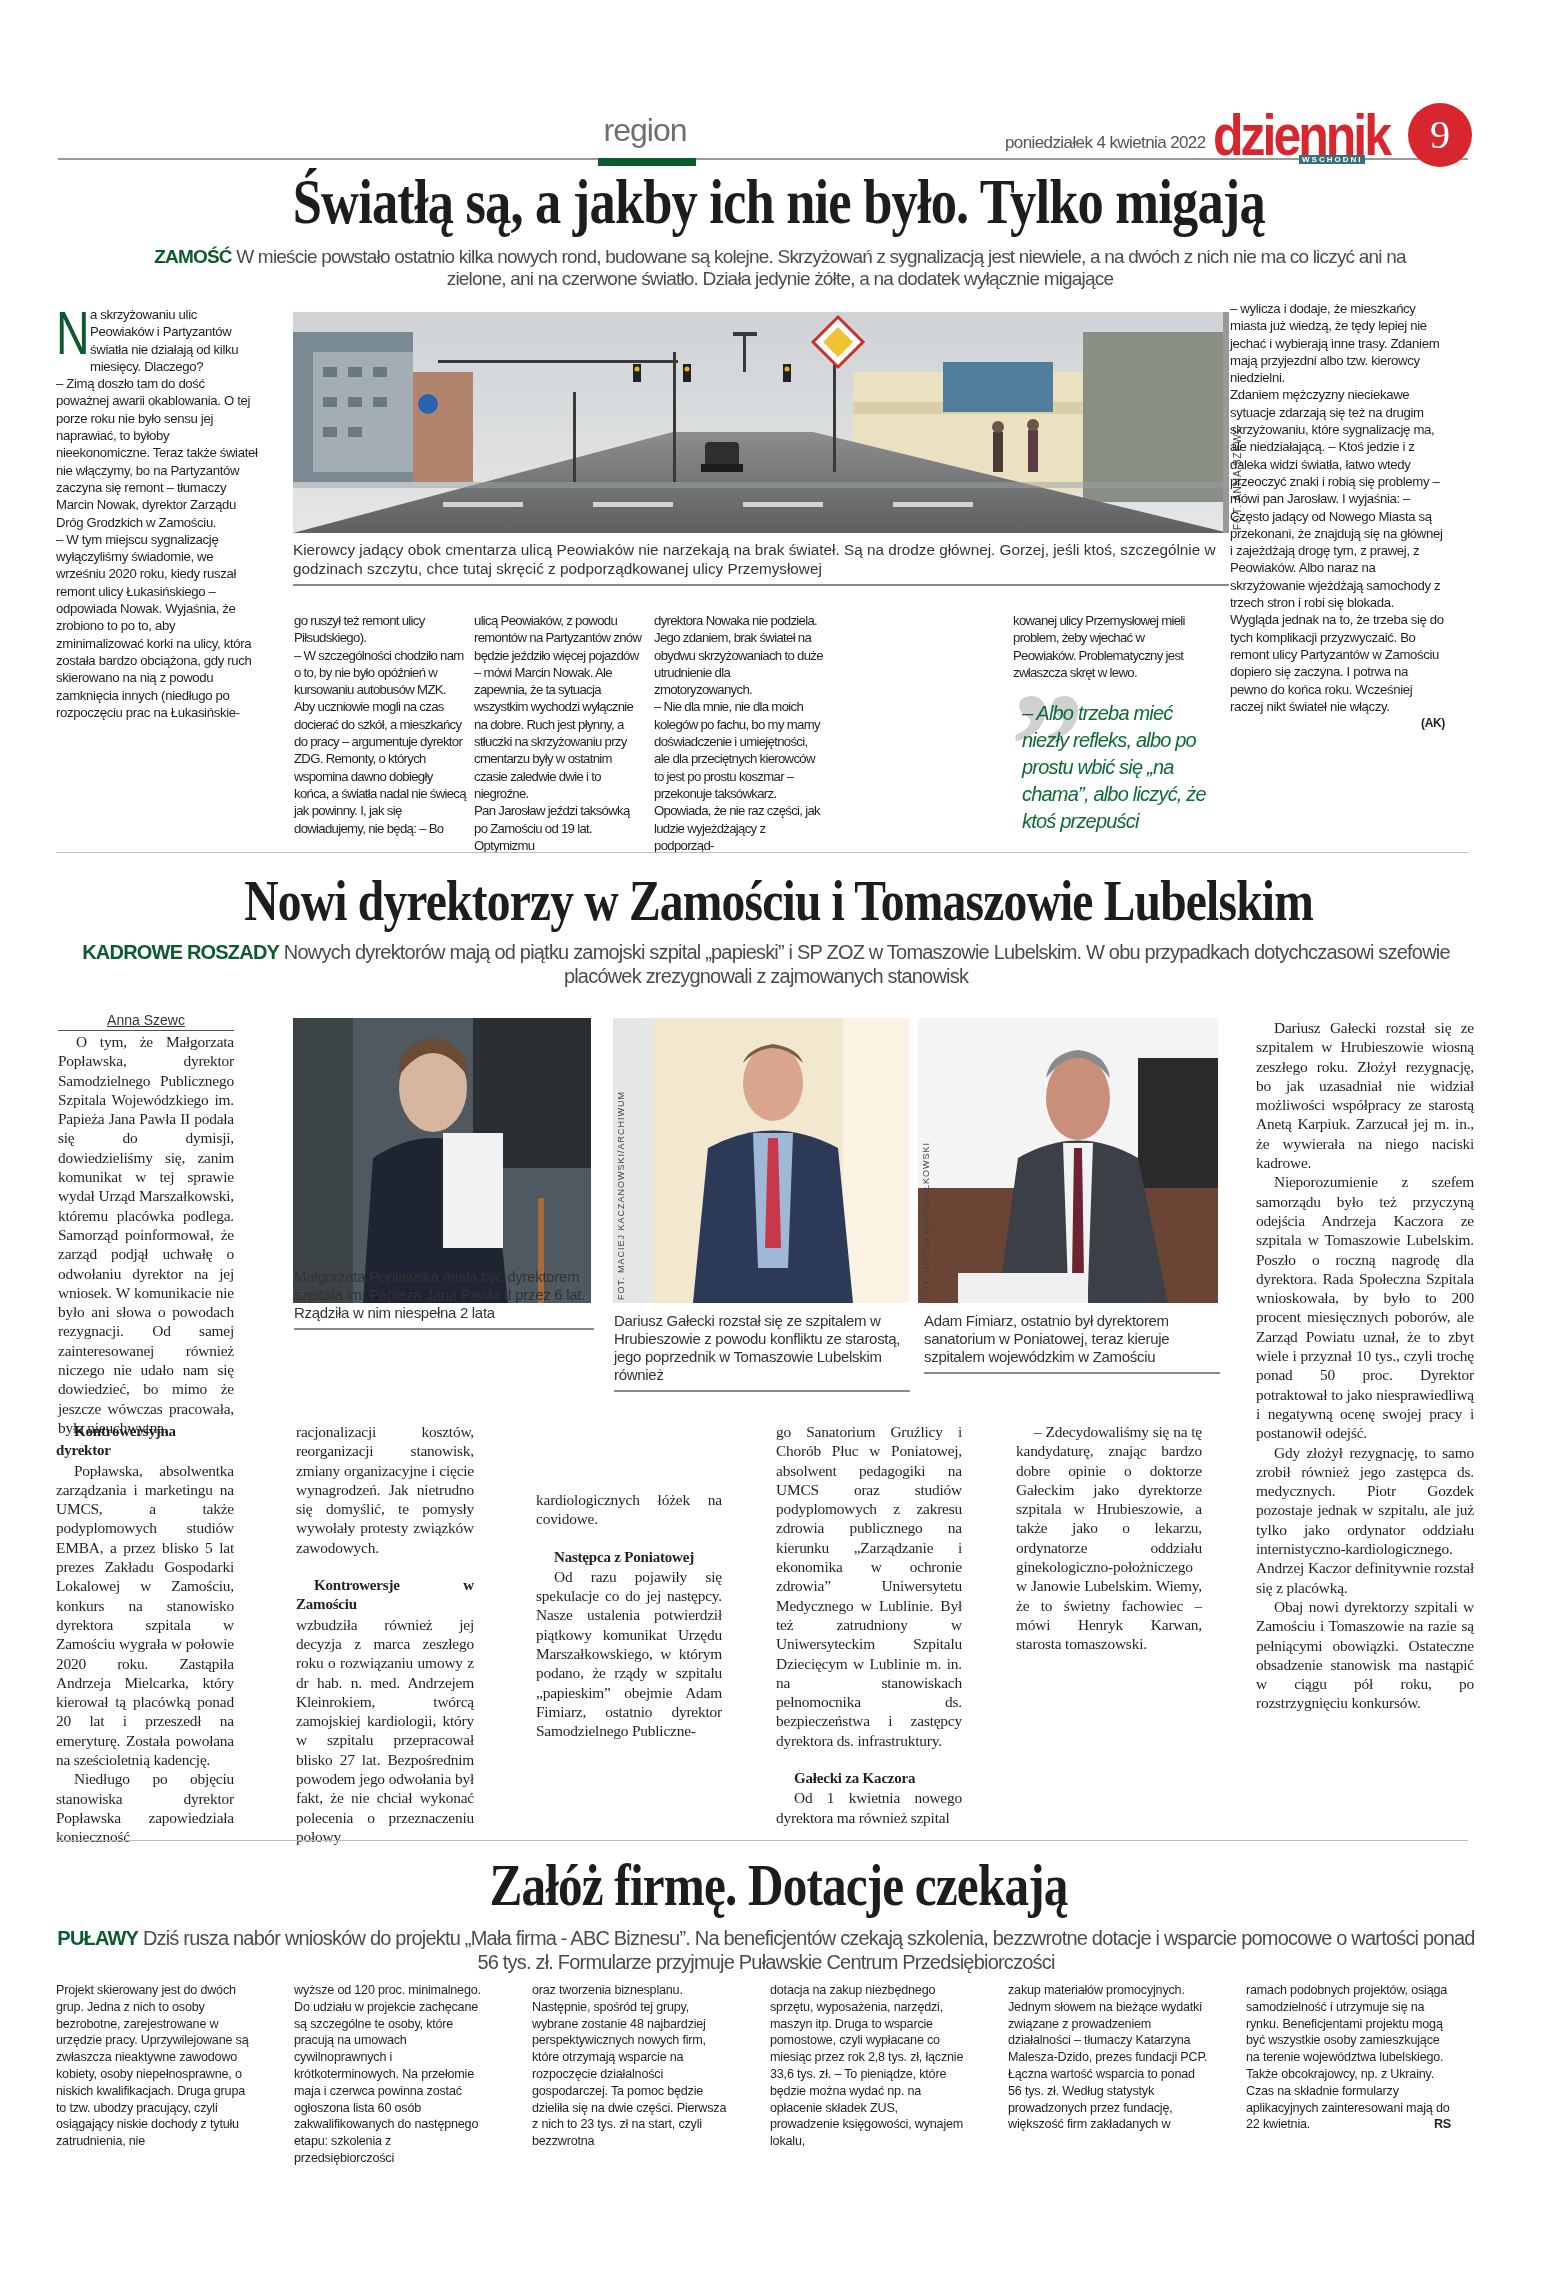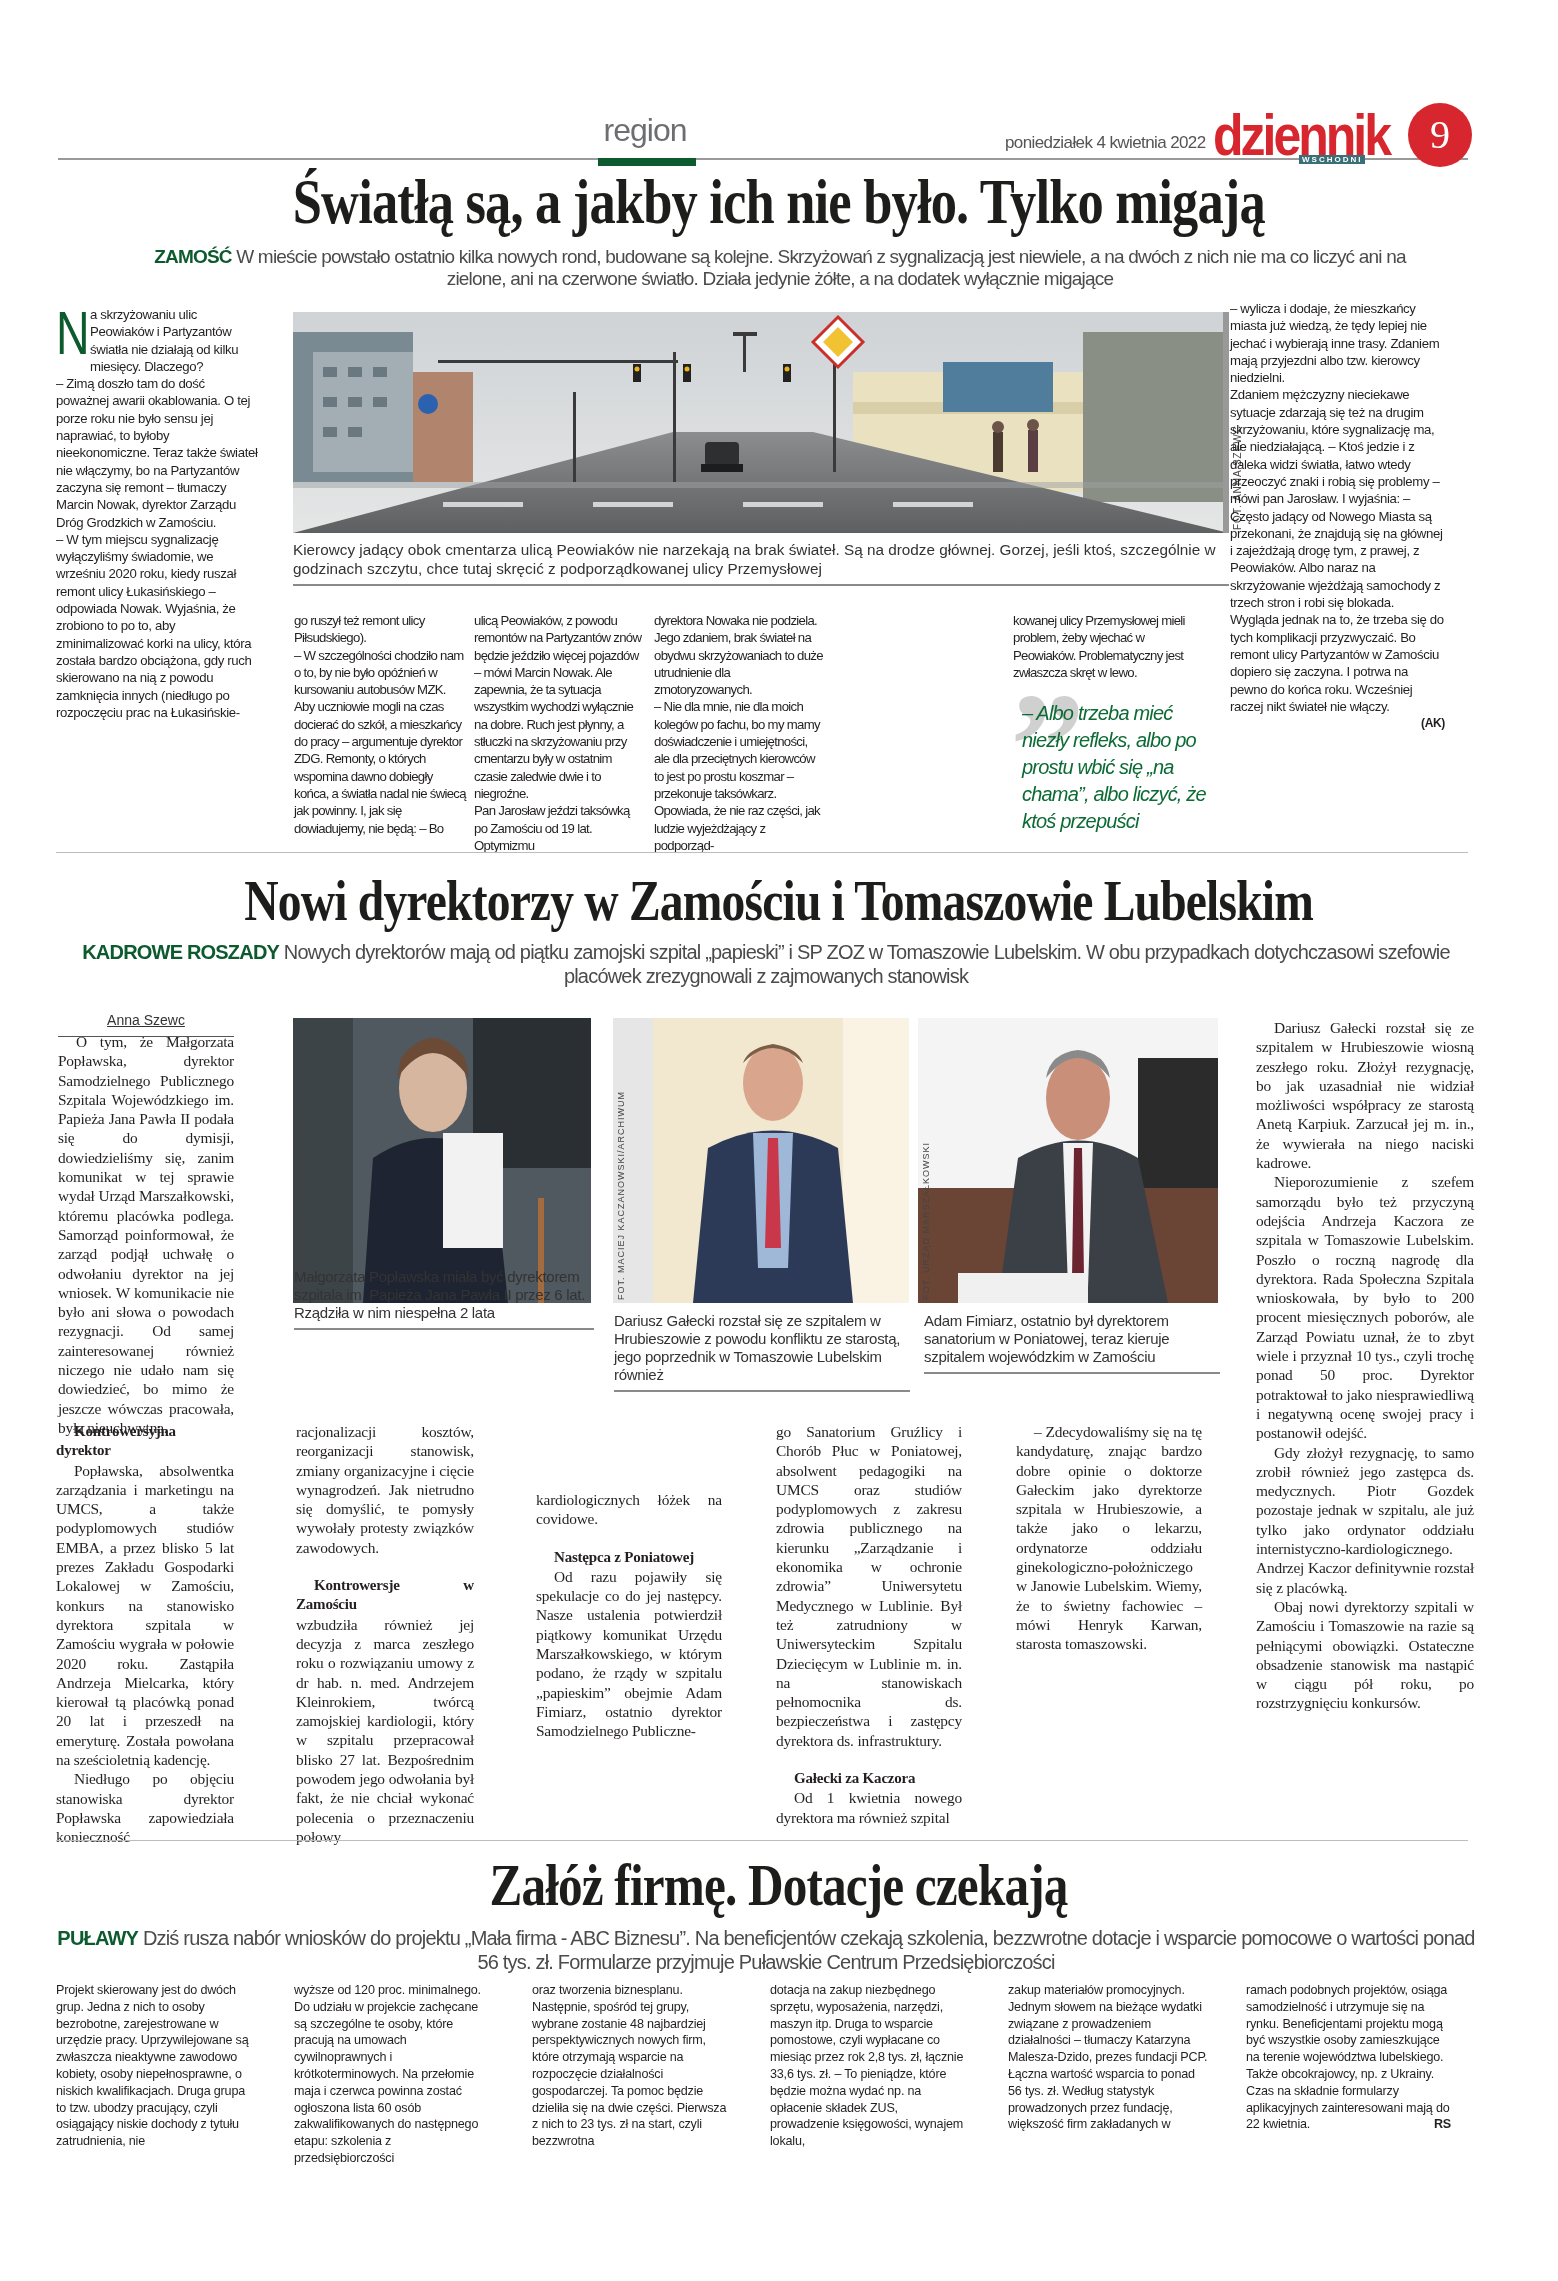--- a/index.html
+++ b/index.html
@@ -34,21 +34,21 @@
   .pq-mark { position:absolute; font-family:"Liberation Serif",serif; font-size:150px; color:#d0d0d0; line-height:150px; font-weight:bold; }
 
   .divider { position:absolute; height:1px; background:#bdbdbd; }
 
   
   .serif-col { position:absolute; font-family:"Liberation Serif",serif; font-size:15.4px; line-height:19.3px; color:#231f20; text-align:justify; letter-spacing:-0.2px; }
   .serif-col p { margin:0; text-indent:18px; }
   .serif-col p.noind { text-indent:0; }
   .serif-col h4 { font-family:"Liberation Serif",serif; font-weight:bold; font-size:15px; text-indent:18px; margin-top:0; line-height:19.3px; }
   .serif-col .gap { height:19px; }
-  .byline { position:absolute; left:58px; top:1012px; width:176px; text-align:center; font-size:14px; color:#333; text-decoration:underline; border-bottom:1.5px solid #555; padding-bottom:8px; }
+  .byline { position:absolute; left:58px; top:1012px; width:176px; text-align:center; font-size:14px; color:#333; text-decoration:underline; border-bottom:1.5px solid #555; padding-bottom:2px; }
 
   
   .small-col { position:absolute; font-family:"Liberation Sans",sans-serif; font-size:12.6px; line-height:16.8px; color:#231f20; letter-spacing:-0.2px; }
   .small-col p { margin:0; }
   .sig { font-weight:bold; float:right; }
 </style>
 </head>
 <body>
 
 <div class="hdr-rule"></div>

